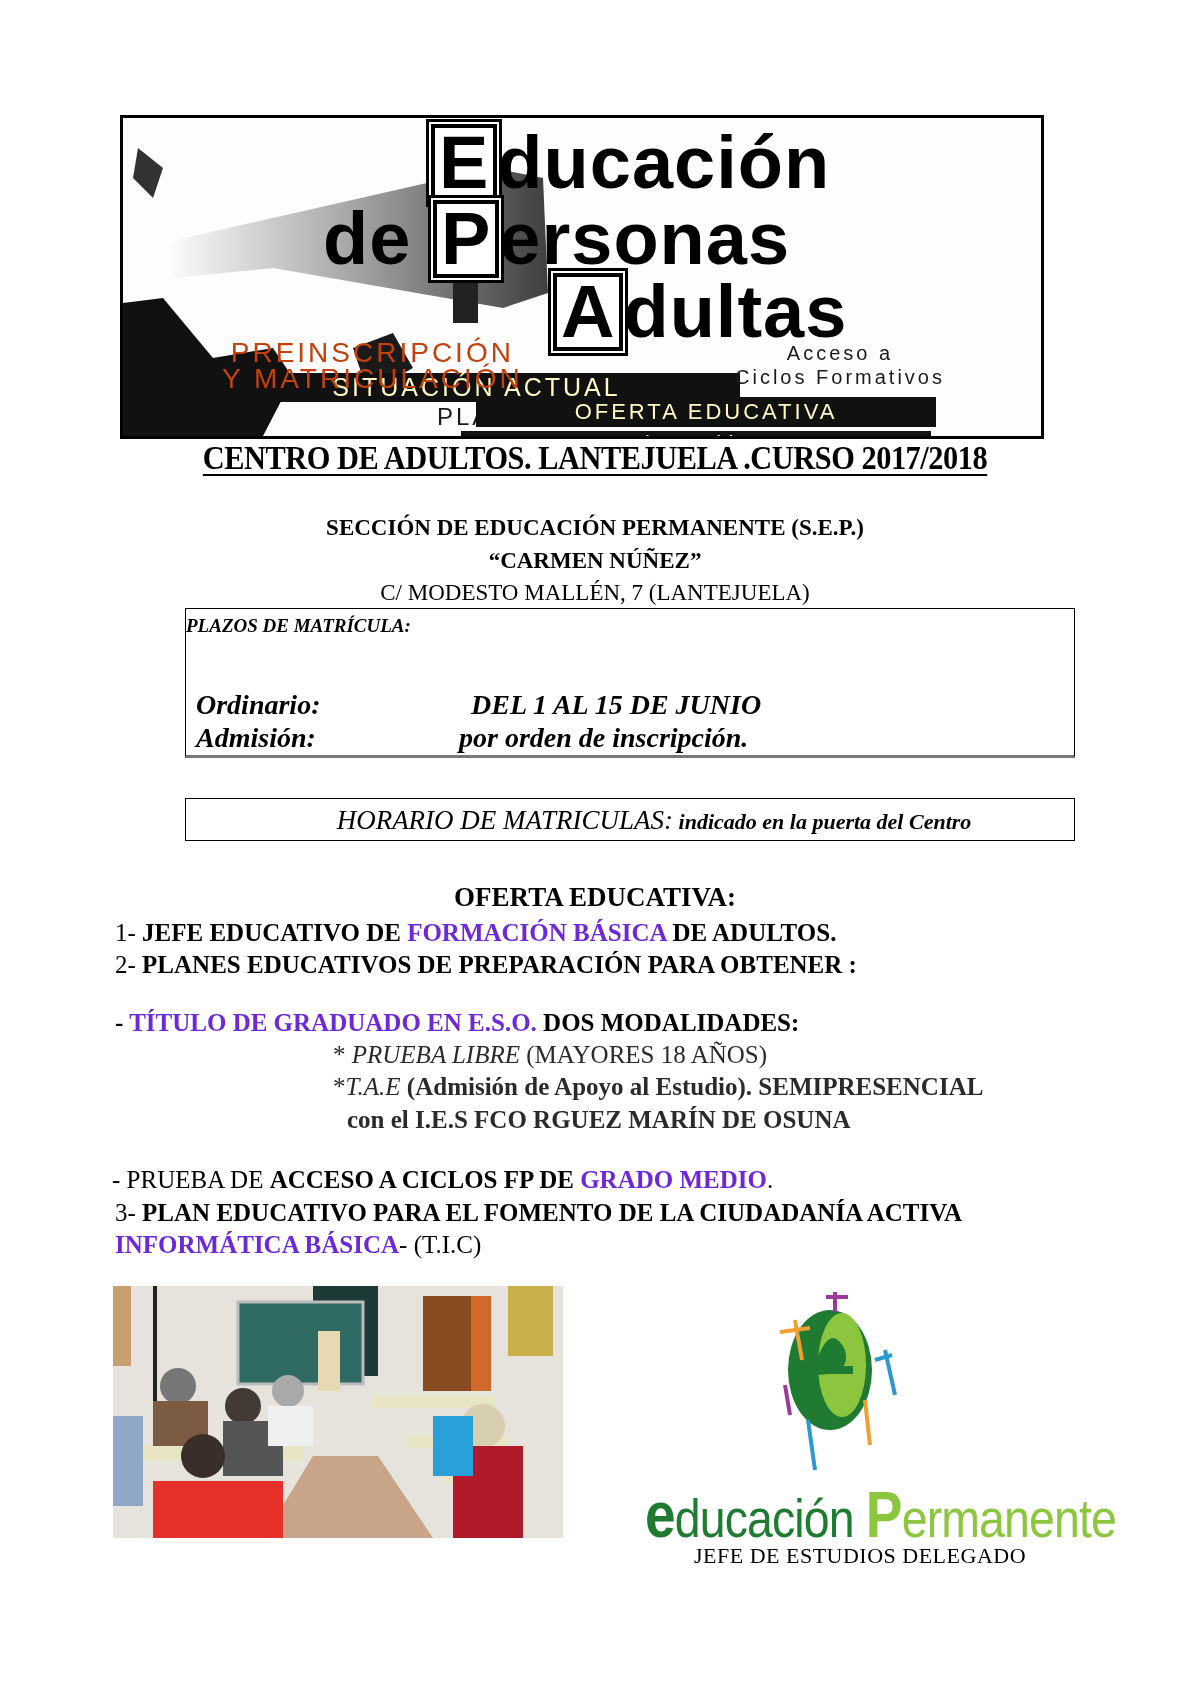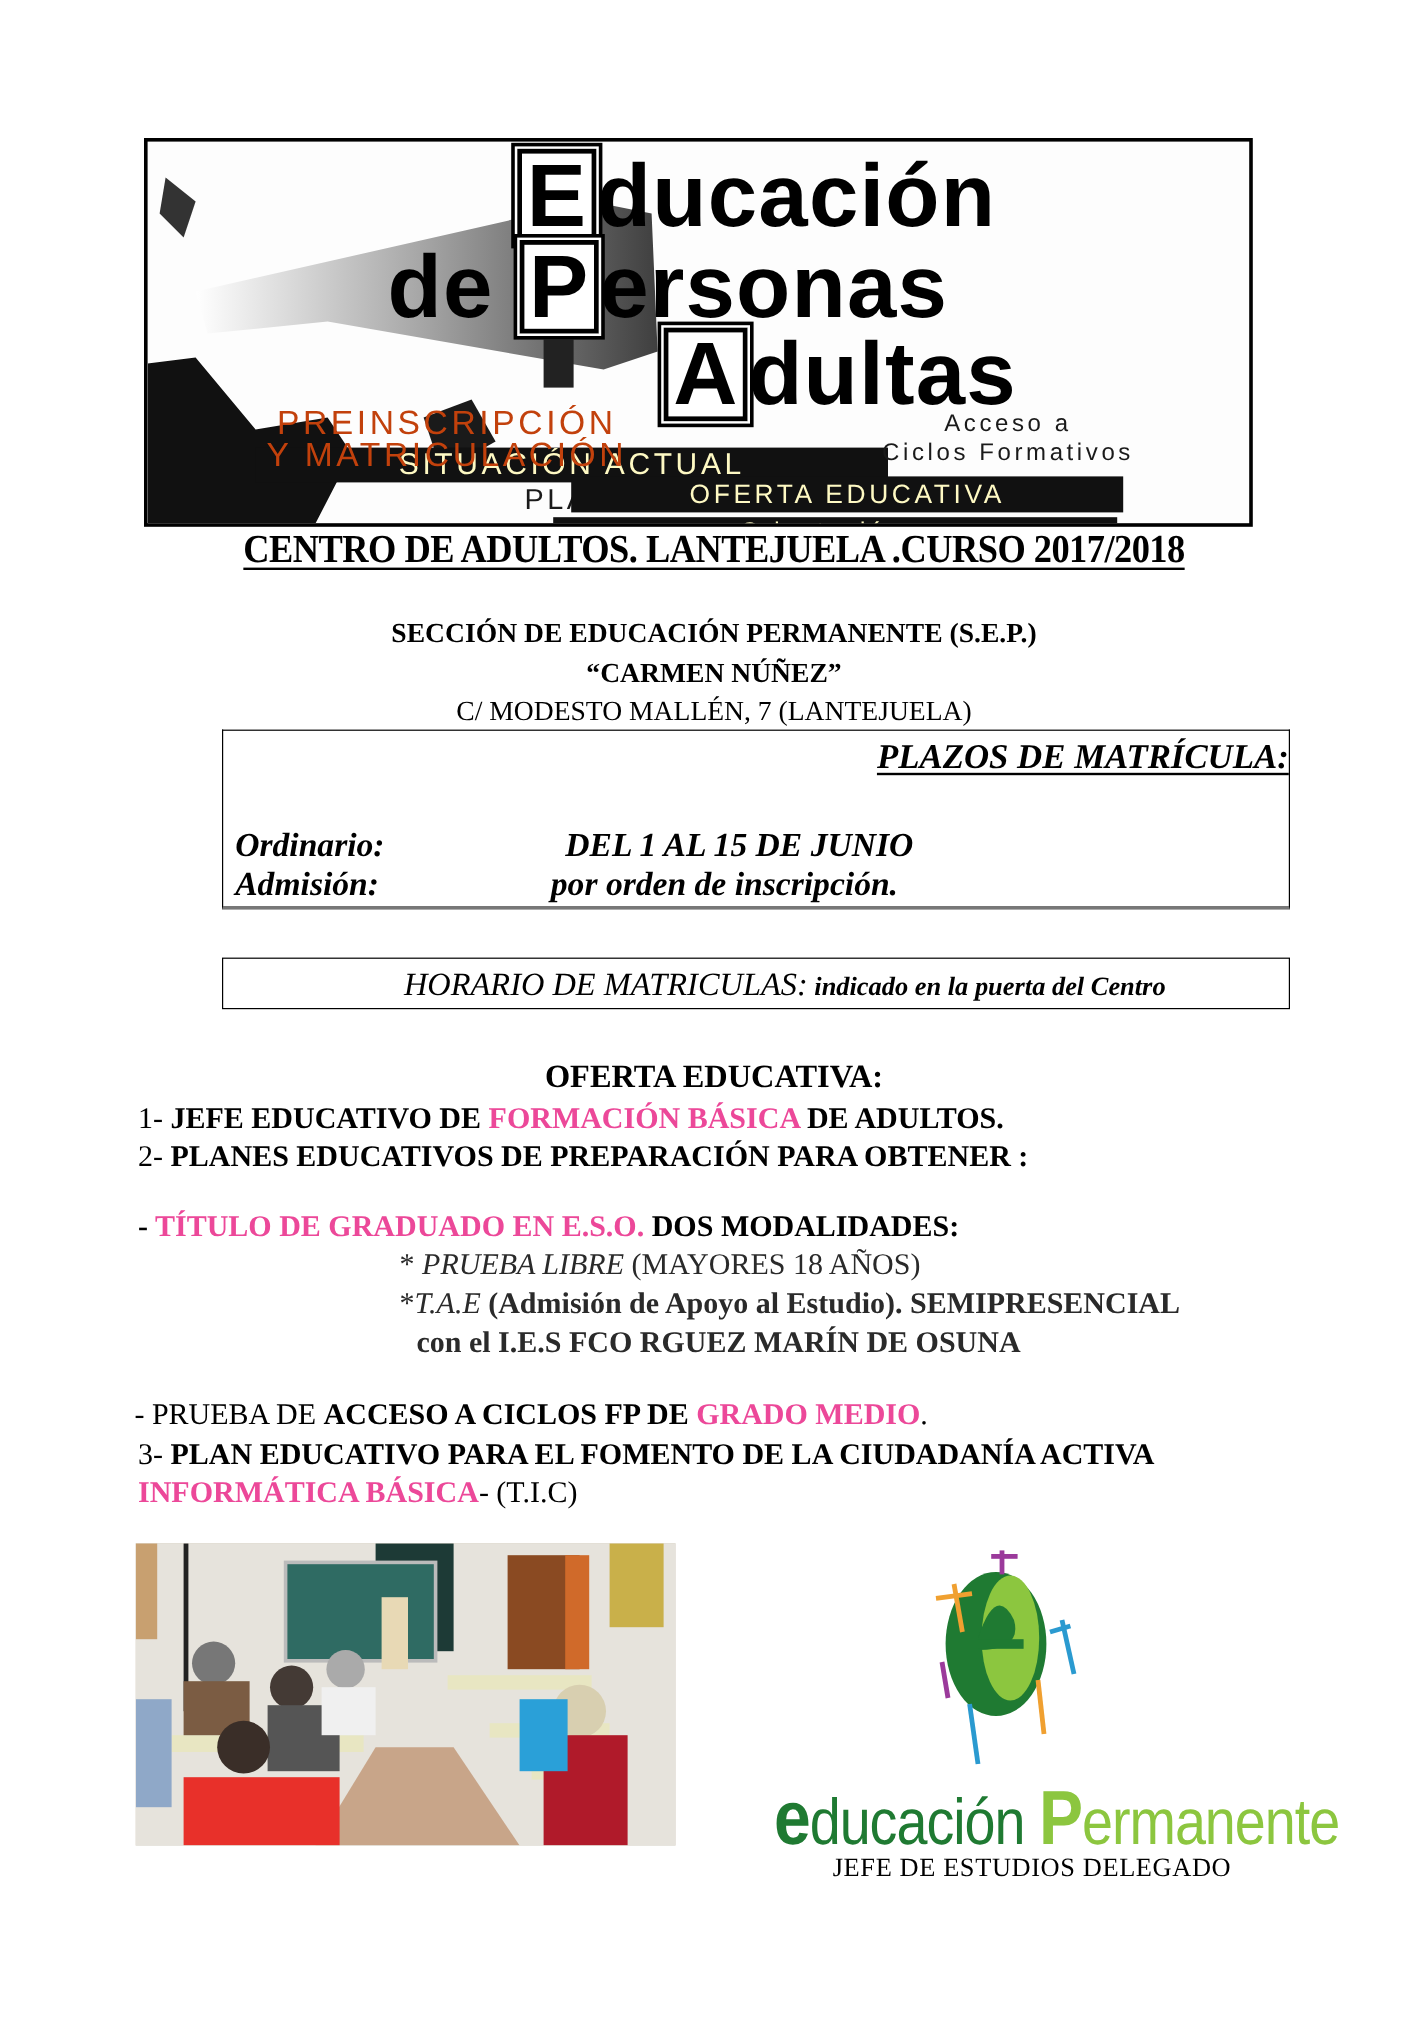--- a/index.html
+++ b/index.html
@@ -25,36 +25,36 @@
                 letter-spacing:-0.5px; transform:scaleX(0.92); transform-origin:center; }
 
   .center-line { left:0; width:1190px; text-align:center; }
   #sep { top:515px; font-size:23px; font-weight:bold; }
   #carmen { top:548px; font-size:23px; font-weight:bold; }
   #address { top:580px; font-size:23px; }
 
   
   #plazos-box { left:185px; top:608px; width:890px; height:150px; border:1px solid #000;
                 border-bottom:3px solid #777; box-sizing:border-box; }
-  #plazos-title { position:absolute; left:0; right:0; top:6px; text-align:right; font-size:29px;
-                  font-weight:bold; font-style:italic; text-decoration:underline; text-underline-offset:4px; }
+  #plazos-title { position:absolute; left:0; right:0; top:6px; text-align:left; font-size:19px;
+                  font-weight:bold; font-style:italic; text-underline-offset:4px; }
   .plazo-row { position:absolute; left:10px; font-size:28px; font-weight:bold; font-style:italic; white-space:nowrap; }
   .plazo-label { display:inline-block; width:275px; }
 
   
   #horario-box { left:185px; top:798px; width:890px; height:43px; border:1px solid #000; box-sizing:border-box;
                  text-align:center; font-style:italic; white-space:nowrap; line-height:42px; }
   #horario-box .h1 { font-size:27px;margin-left:48px; }
   #horario-box .h2 { font-size:22px; font-weight:bold;margin-top:13px; }
 
   
   #oferta-title { left:0; width:1190px; top:882px; text-align:center; color:#000000; font-weight:bold; font-size:27px; }
   .line { left:115px; font-size:25px; white-space:nowrap; line-height:30px; }
   .b { font-weight:bold; }
-  .red { color:#ec4899; }
+  .red { color:#6d28d9; }
   .it { font-style:italic; }
   .dk { color:#2a2a2a; }
 
   
   #photo { left:113px; top:1286px; width:450px; height:252px; overflow:hidden; background:#d9d4c8; }
 
   
   #logo { left:630px; top:1280px; width:460px; height:260px; }
   #logo-text { left:645px; top:1478px; font-family:"Liberation Sans","DejaVu Sans",sans-serif; font-size:54px;
                white-space:nowrap; letter-spacing:-1px; transform:scaleX(0.86); transform-origin:left; }

